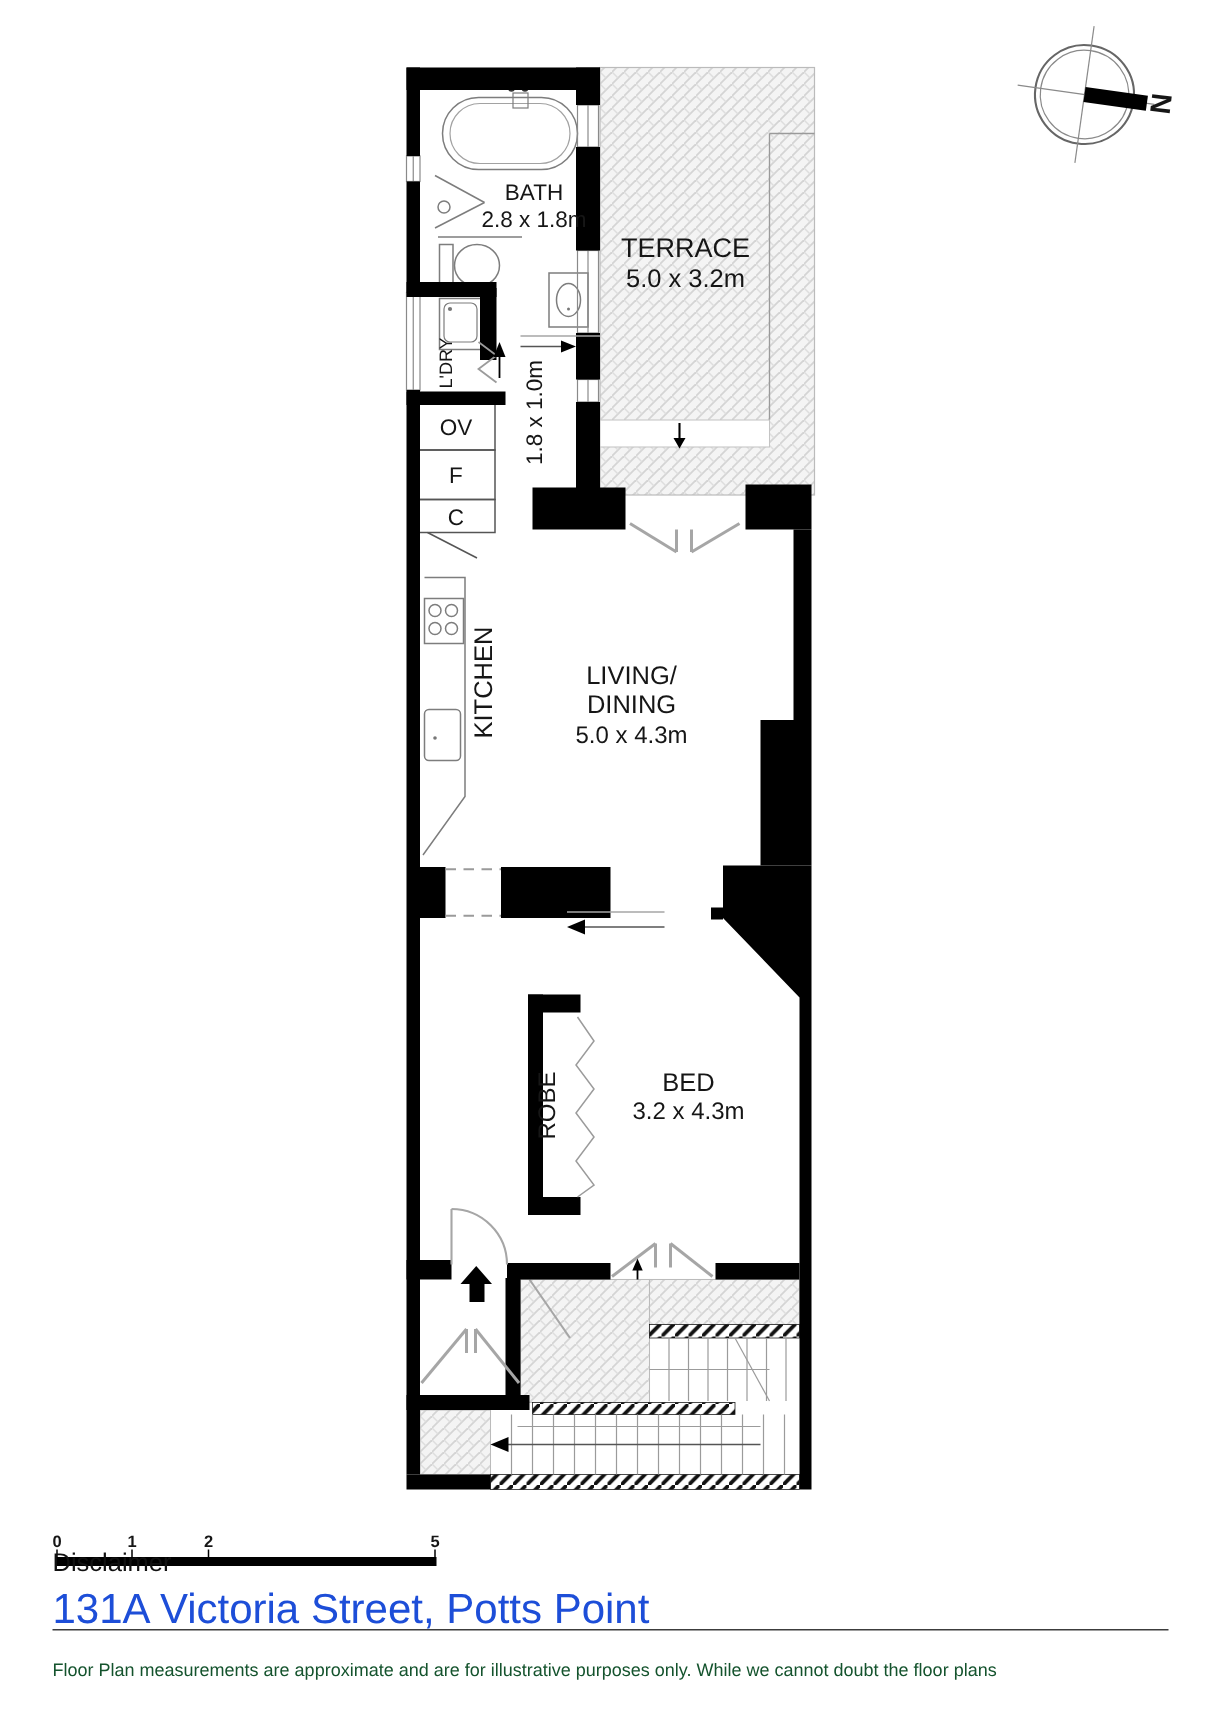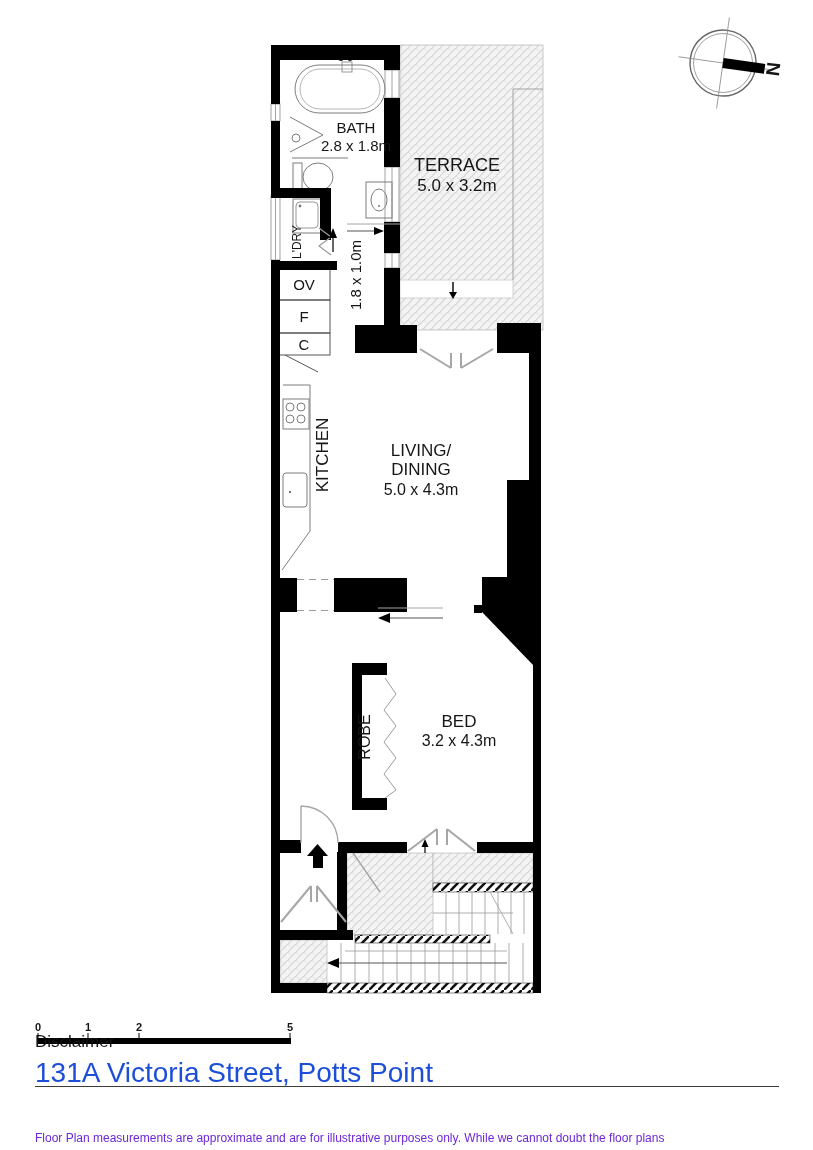--- a/index.html
+++ b/index.html
@@ -6,21 +6,21 @@
   #page{position:relative;width:813px;height:1150px;background:#fff;overflow:hidden;
         font-family:"Liberation Sans", sans-serif;color:#111;}
   #plan-svg{position:absolute;left:0;top:0;}
   svg text{font-family:"Liberation Sans", sans-serif;fill:#161616;}
   .t12{font-size:12px;} .t15{font-size:15px;} .t16{font-size:16px;}
   .t17{font-size:17px;} .t18{font-size:18px;} .t11b{font-size:11px;font-weight:bold;}
   .north{font-size:19px;font-weight:bold;}
   .title{position:absolute;left:35px;top:1045px;font-size:28px;font-weight:normal;color:#1d4ed8;white-space:nowrap;margin-top:12px;}
   .rule{position:absolute;left:35px;top:1086px;width:744px;height:1px;background:#3c3c3c;}
   .disc-head{position:absolute;left:35px;top:1032px;font-size:17px;color:#111;}
-  .disc-1{position:absolute;left:35px;top:1131px;font-size:12px;color:#6d28d9;white-space:nowrap;}
+  .disc-1{position:absolute;left:35px;top:1106px;font-size:12px;color:#14532d;white-space:nowrap;}
   .disc-2{position:absolute;left:35px;top:1120px;font-size:12px;color:#111;white-space:nowrap;}
 </style>
 </head>
 <body>
 
 <div id="page">
 
 <svg id="plan-svg" width="813" height="1150" viewBox="0 0 813 1150">
   <defs>
     <pattern id="hatch" width="8" height="8" patternUnits="userSpaceOnUse">

